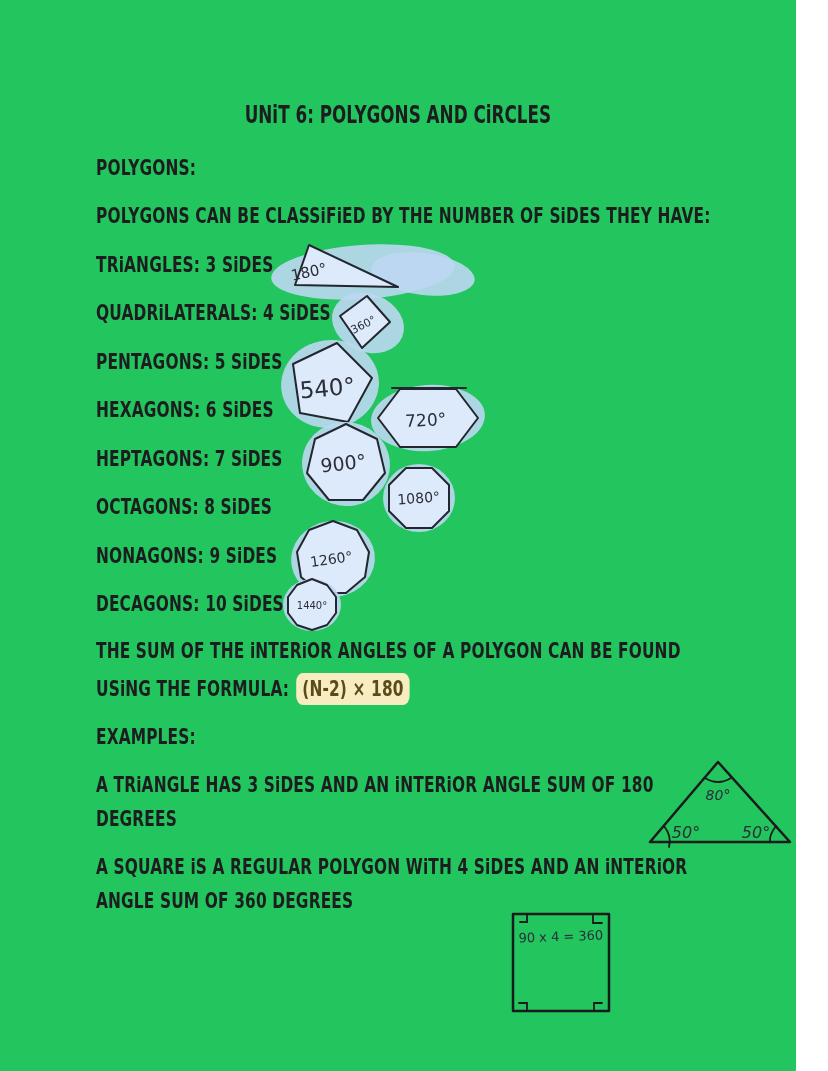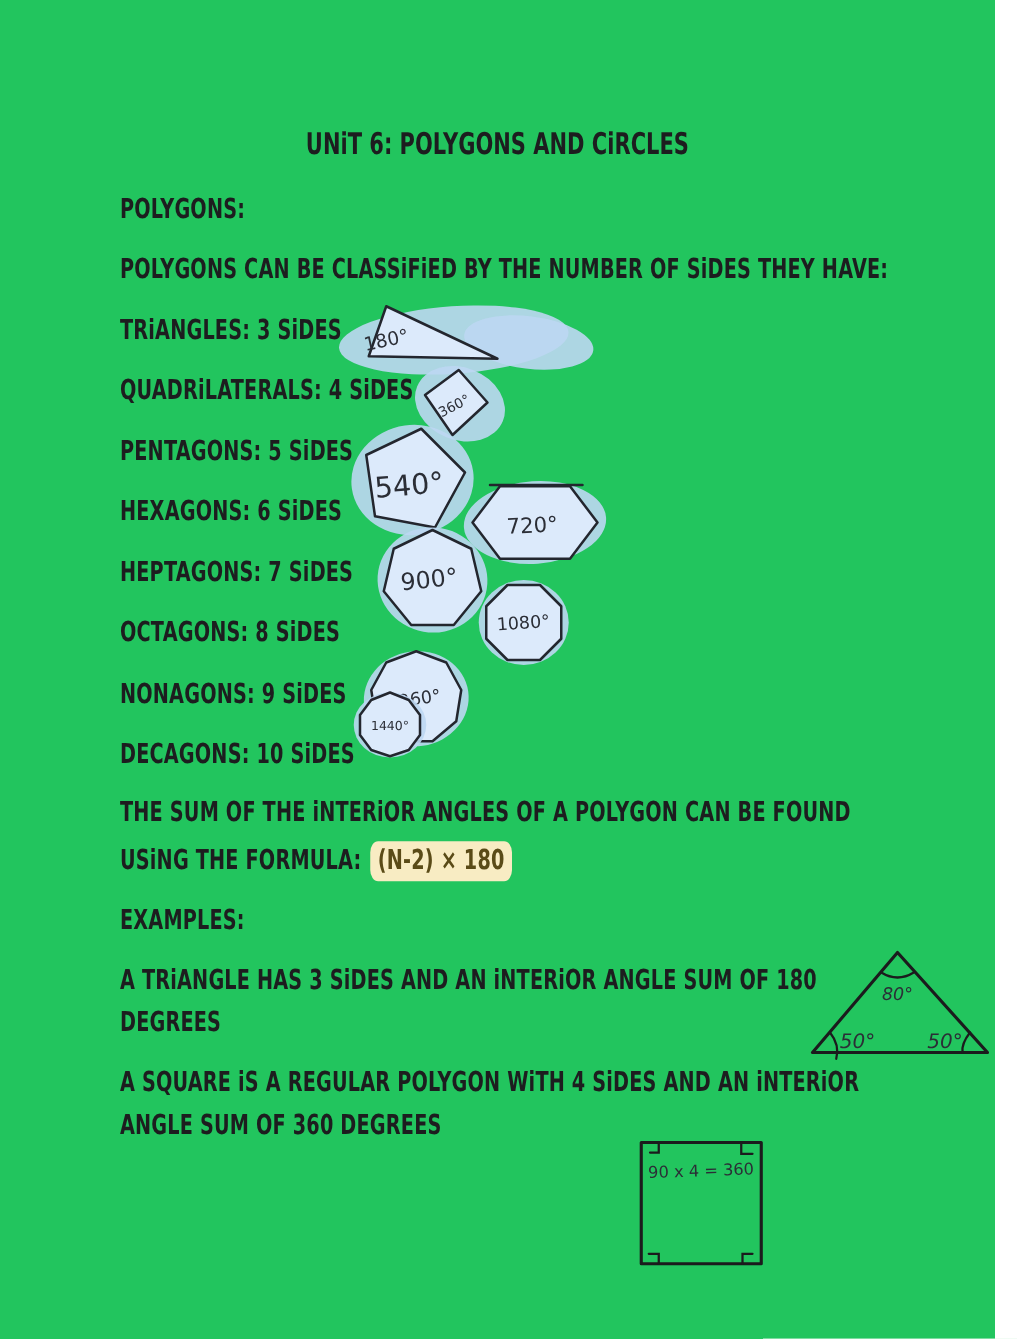--- a/index.html
+++ b/index.html
@@ -133,21 +133,21 @@
   </div>
 
   <div class="shape" style="left:291px; top:519px;">
     <svg width="84" height="80" viewBox="0 0 84 80">
       <ellipse class="blob" cx="42" cy="40" rx="42" ry="38" transform="rotate(-8 42 40)"></ellipse>
       <polygon class="poly" points="42,2 18,11 6,33 10,58 29,74 55,74 74,58 78,33 66,11"></polygon>
       <text class="angle-text" x="41" y="45" font-size="14" text-anchor="middle" transform="rotate(-8 41 45)">1260°</text>
     </svg>
   </div>
 
-  <div class="shape" style="left:283px; top:553px;">
+  <div class="shape" style="left:283px; top:578px;">
     <svg width="60" height="56" viewBox="0 0 60 56">
       <ellipse class="blob" cx="29" cy="27" rx="29" ry="26"></ellipse>
       <polygon class="poly" points="29,1 14,7 5,19 5,35 14,47 29,52 44,47 53,35 53,19 44,7"></polygon>
       <text class="angle-text" x="29" y="31" font-size="10" text-anchor="middle">1440°</text>
     </svg>
   </div>
 
   <div class="tline" style="top:637px; left:96px;">THE SUM OF THE iNTERiOR ANGLES OF A POLYGON CAN BE FOUND</div>
   <div class="tline" style="top:675px; left:96px;">
     <span>USiNG THE FORMULA:</span>

